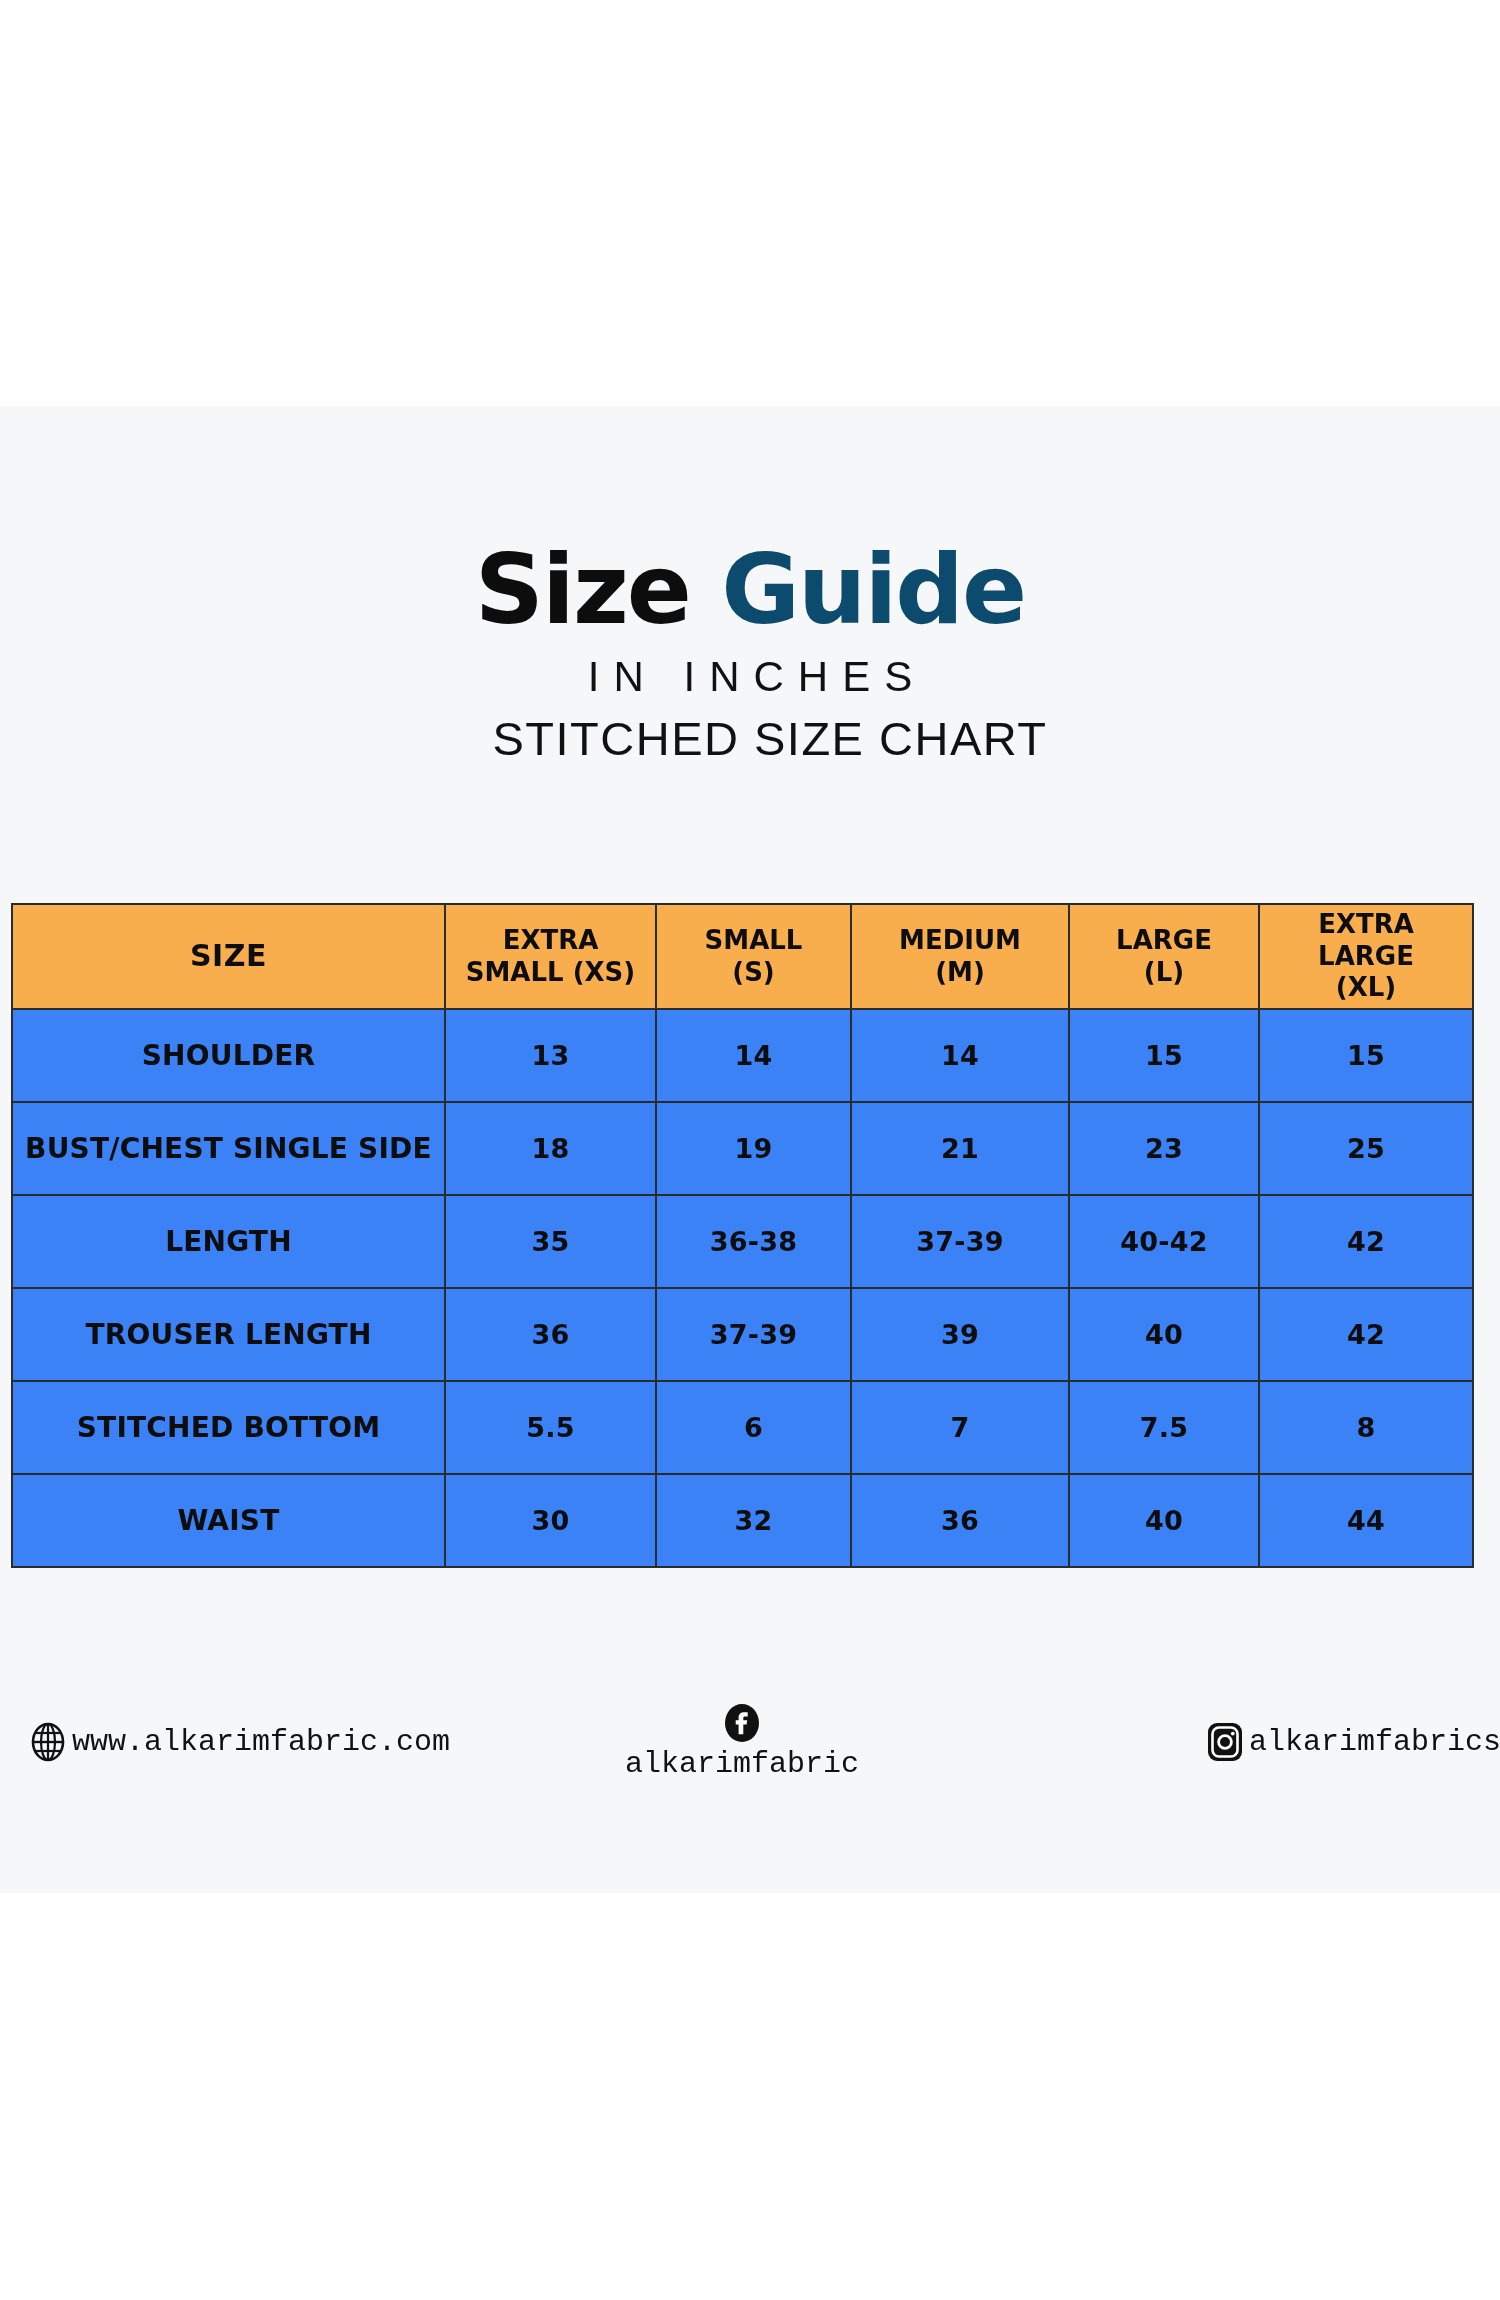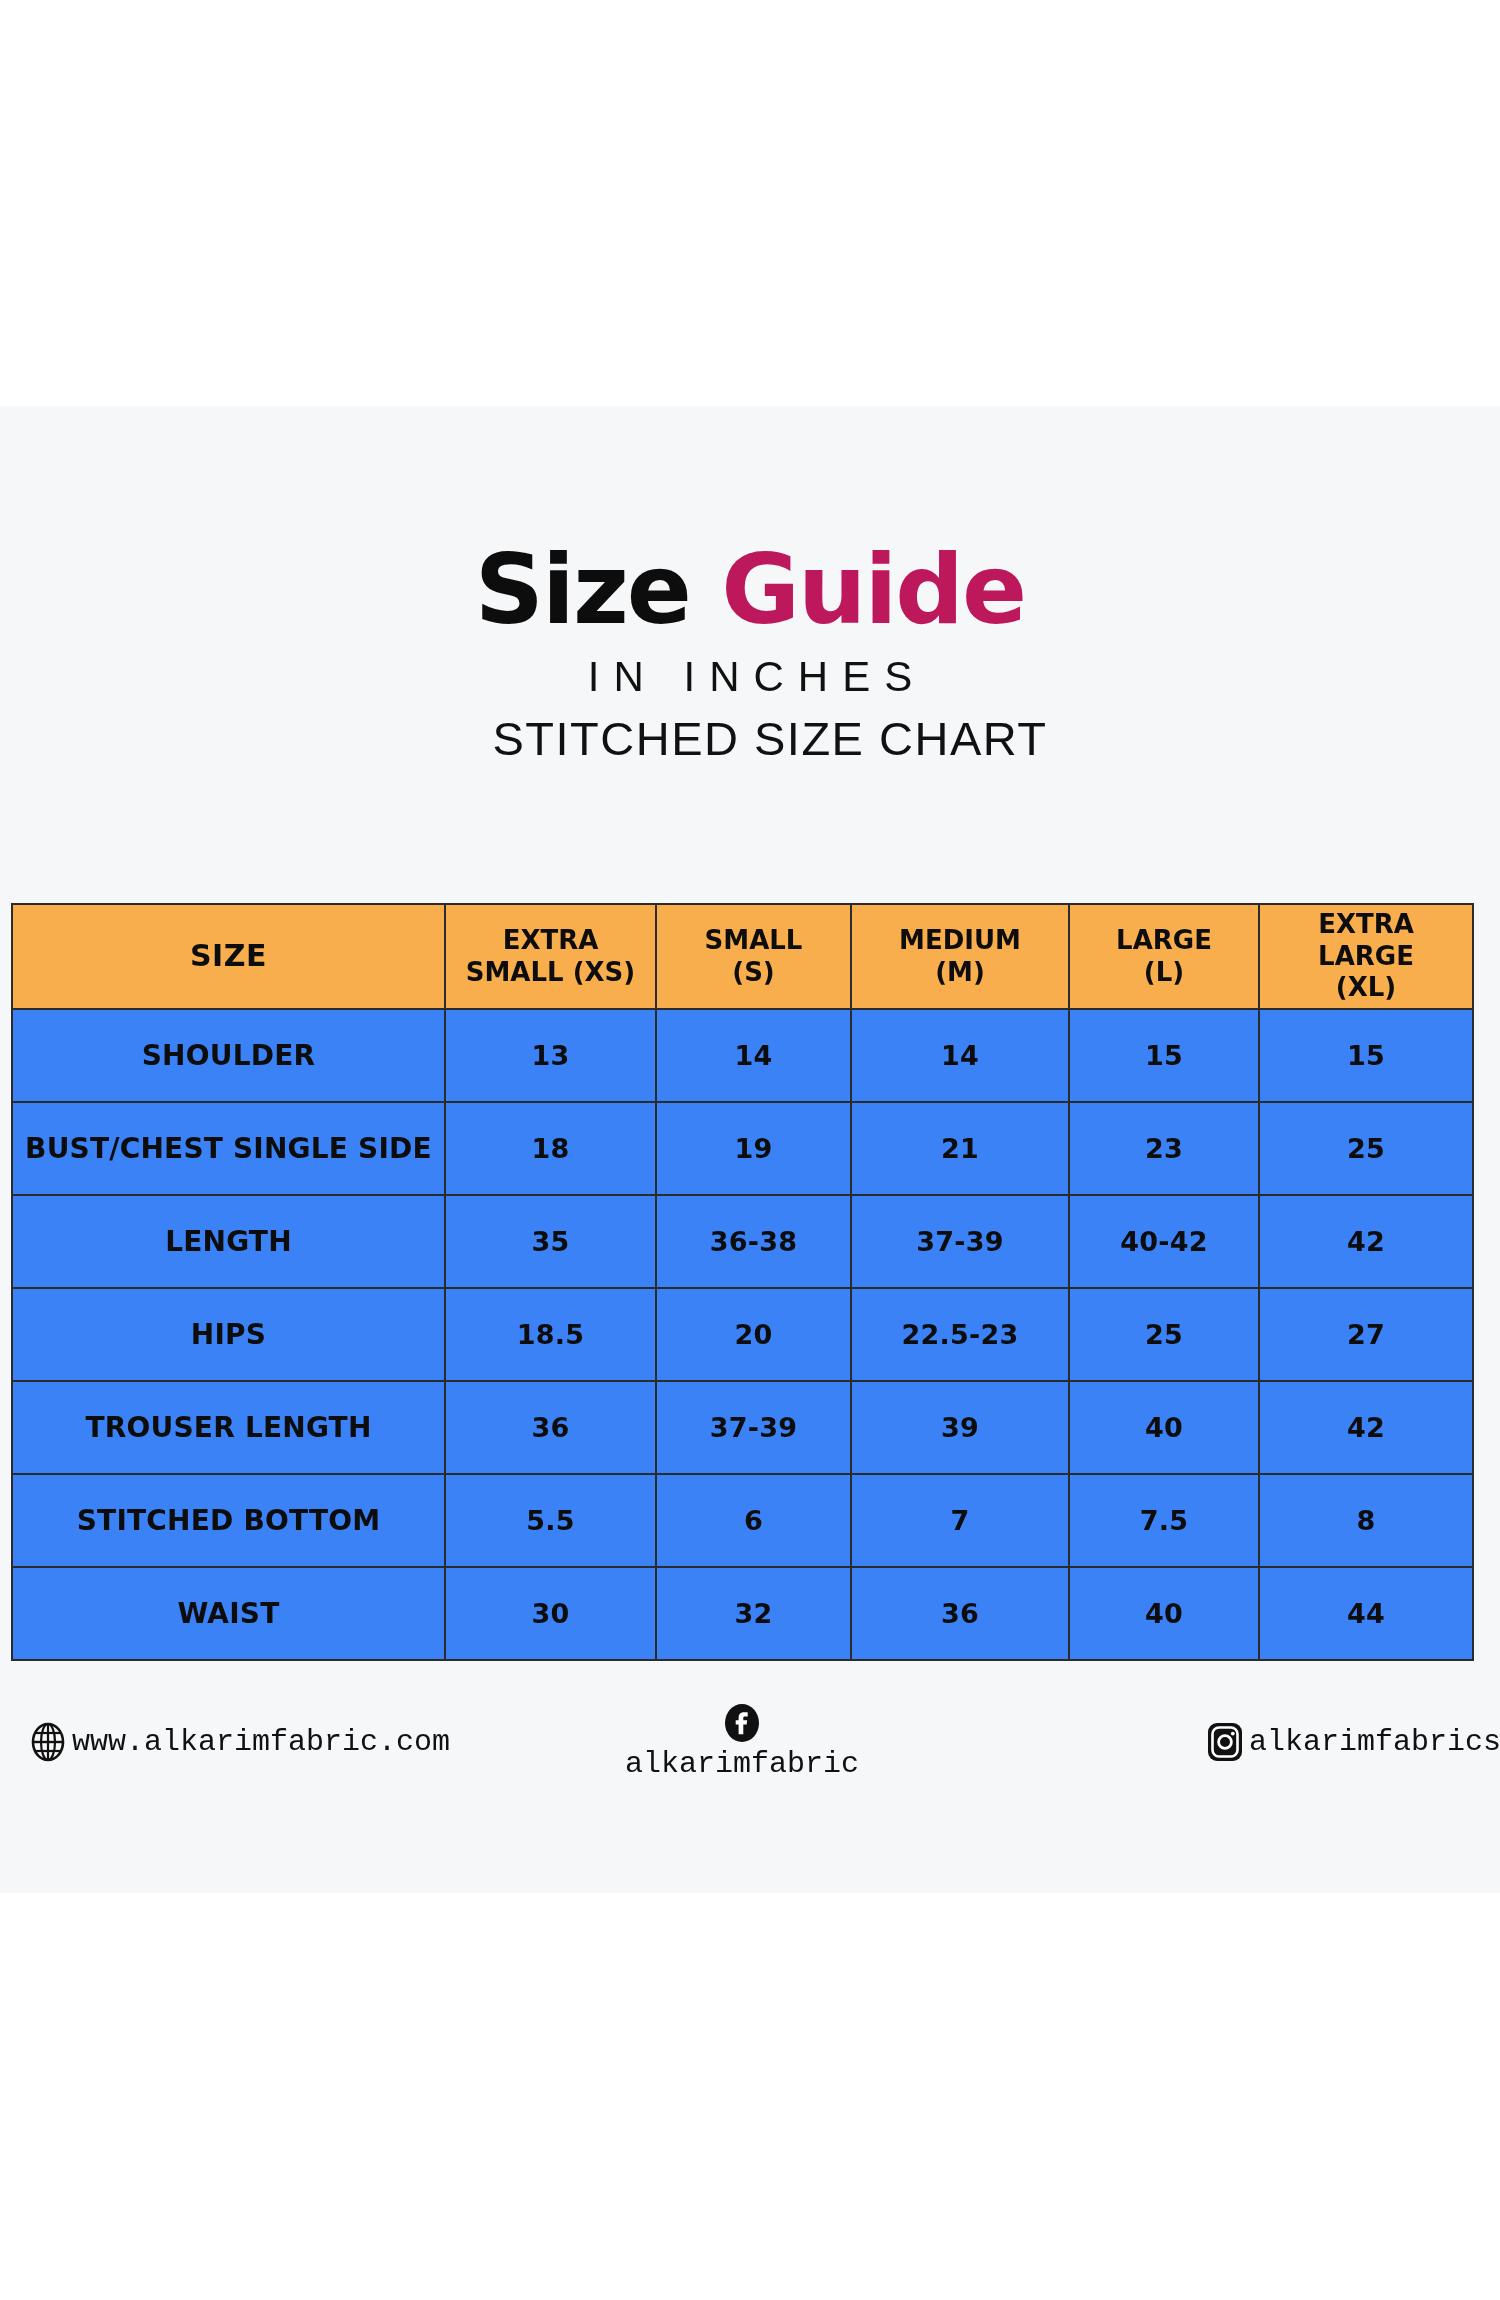--- a/index.html
+++ b/index.html
@@ -40,21 +40,21 @@
 
   .main-title {
     font-family: "DejaVu Sans", sans-serif;
     font-size: 96px;
     font-weight: bold;
     letter-spacing: -2px;
     line-height: 1.05;
     white-space: nowrap;
   }
   .main-title .word-size { color: #0d0d0d; }
-  .main-title .word-guide { color: #be185d; }
+  .main-title .word-guide { color: #0c4a6e; }
 
   .subtitle-1 {
     margin-top: 12px;
     font-family: "Liberation Sans", sans-serif;
     font-size: 42px;
     font-weight: 400;
     letter-spacing: 14px;
     color: #111111;
     text-indent: 14px;
   }
@@ -228,28 +228,20 @@
         <td>23</td>
         <td>25</td>
       </tr>
       <tr>
         <td class="row-label">LENGTH</td>
         <td>35</td>
         <td>36-38</td>
         <td>37-39</td>
         <td>40-42</td>
         <td>42</td>
-      </tr>
-      <tr>
-        <td class="row-label">HIPS</td>
-        <td>18.5</td>
-        <td>20</td>
-        <td>22.5-23</td>
-        <td>25</td>
-        <td>27</td>
       </tr>
       <tr>
         <td class="row-label">TROUSER LENGTH</td>
         <td>36</td>
         <td>37-39</td>
         <td>39</td>
         <td>40</td>
         <td>42</td>
       </tr>
       <tr>

